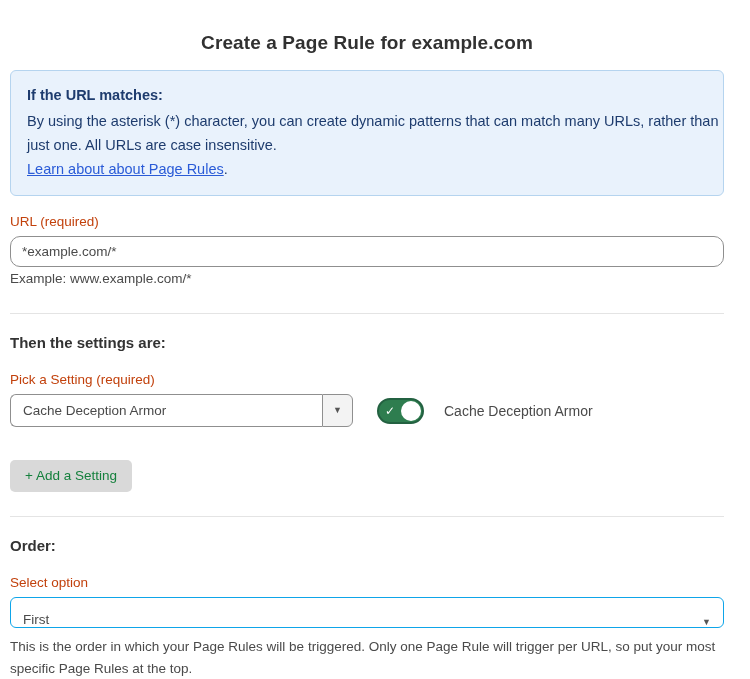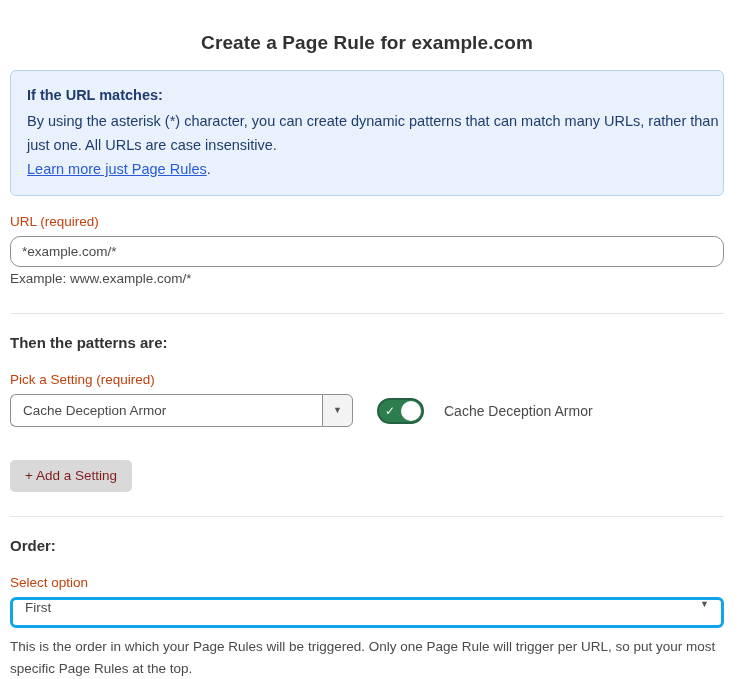--- a/index.html
+++ b/index.html
@@ -157,32 +157,32 @@
     border: none;
     border-radius: 5px;
     font-size: 13.5px;
     font-family: "Liberation Sans", "DejaVu Sans", sans-serif;
     padding: 9px 15px;
     cursor: pointer;
     line-height: 1;
   }
   .btn-gray {
     background: #d9d9d9;
-    color: #7f1d1d;
+    color: #15803d;
   }
   .add-setting-btn { margin-top: 33px; }
   
   .full-select {
     width: 100%;
     height: 31px;
-    border: 3px solid #0ea5e9;
+    border: 1px solid #0ea5e9;
     border-radius: 6px;
     background: #fff;
     display: flex;
-    align-items: flex-start;
+    align-items: flex-end;
     justify-content: space-between;
     padding: 0 12px;
     font-size: 13.5px;
     color: #4a4a4a;
     cursor: pointer;
     margin-top: 4px;
   }
   .order-helper {
     font-size: 13.5px;
     color: #4a4a4a;
@@ -194,30 +194,30 @@
 </head>
 <body>
 
 <div class="page">
 
   <h1 class="page-title">Create a Page Rule for example.com</h1>
 
   <div class="info-box">
     <div class="info-heading">If the URL matches:</div>
     <div class="info-body">By using the asterisk (*) character, you can create dynamic patterns that can match many URLs, rather than just one. All URLs are case insensitive.</div>
-    <div><a class="info-link">Learn more just Page Rules</a><span>.</span></div>
+    <div><a class="info-link">Learn about about Page Rules</a><span>.</span></div>
   </div>
 
   <div class="field-label">URL (required)</div>
   <input class="text-input" type="text" value="*example.com/*" style="">
   <div class="helper-text">Example: www.example.com/*</div>
 
   <hr class="divider">
 
-  <div class="section-heading">Then the patterns are:</div>
+  <div class="section-heading">Then the settings are:</div>
 
   <div class="field-label" style="margin-top:21px;">Pick a Setting (required)</div>
 
   <div class="setting-row">
     <div class="split-select">
       <div class="select-value">Cache Deception Armor</div>
       <div class="select-arrow-btn">
         <span class="arrow-glyph">▼</span>
       </div>
     </div>

